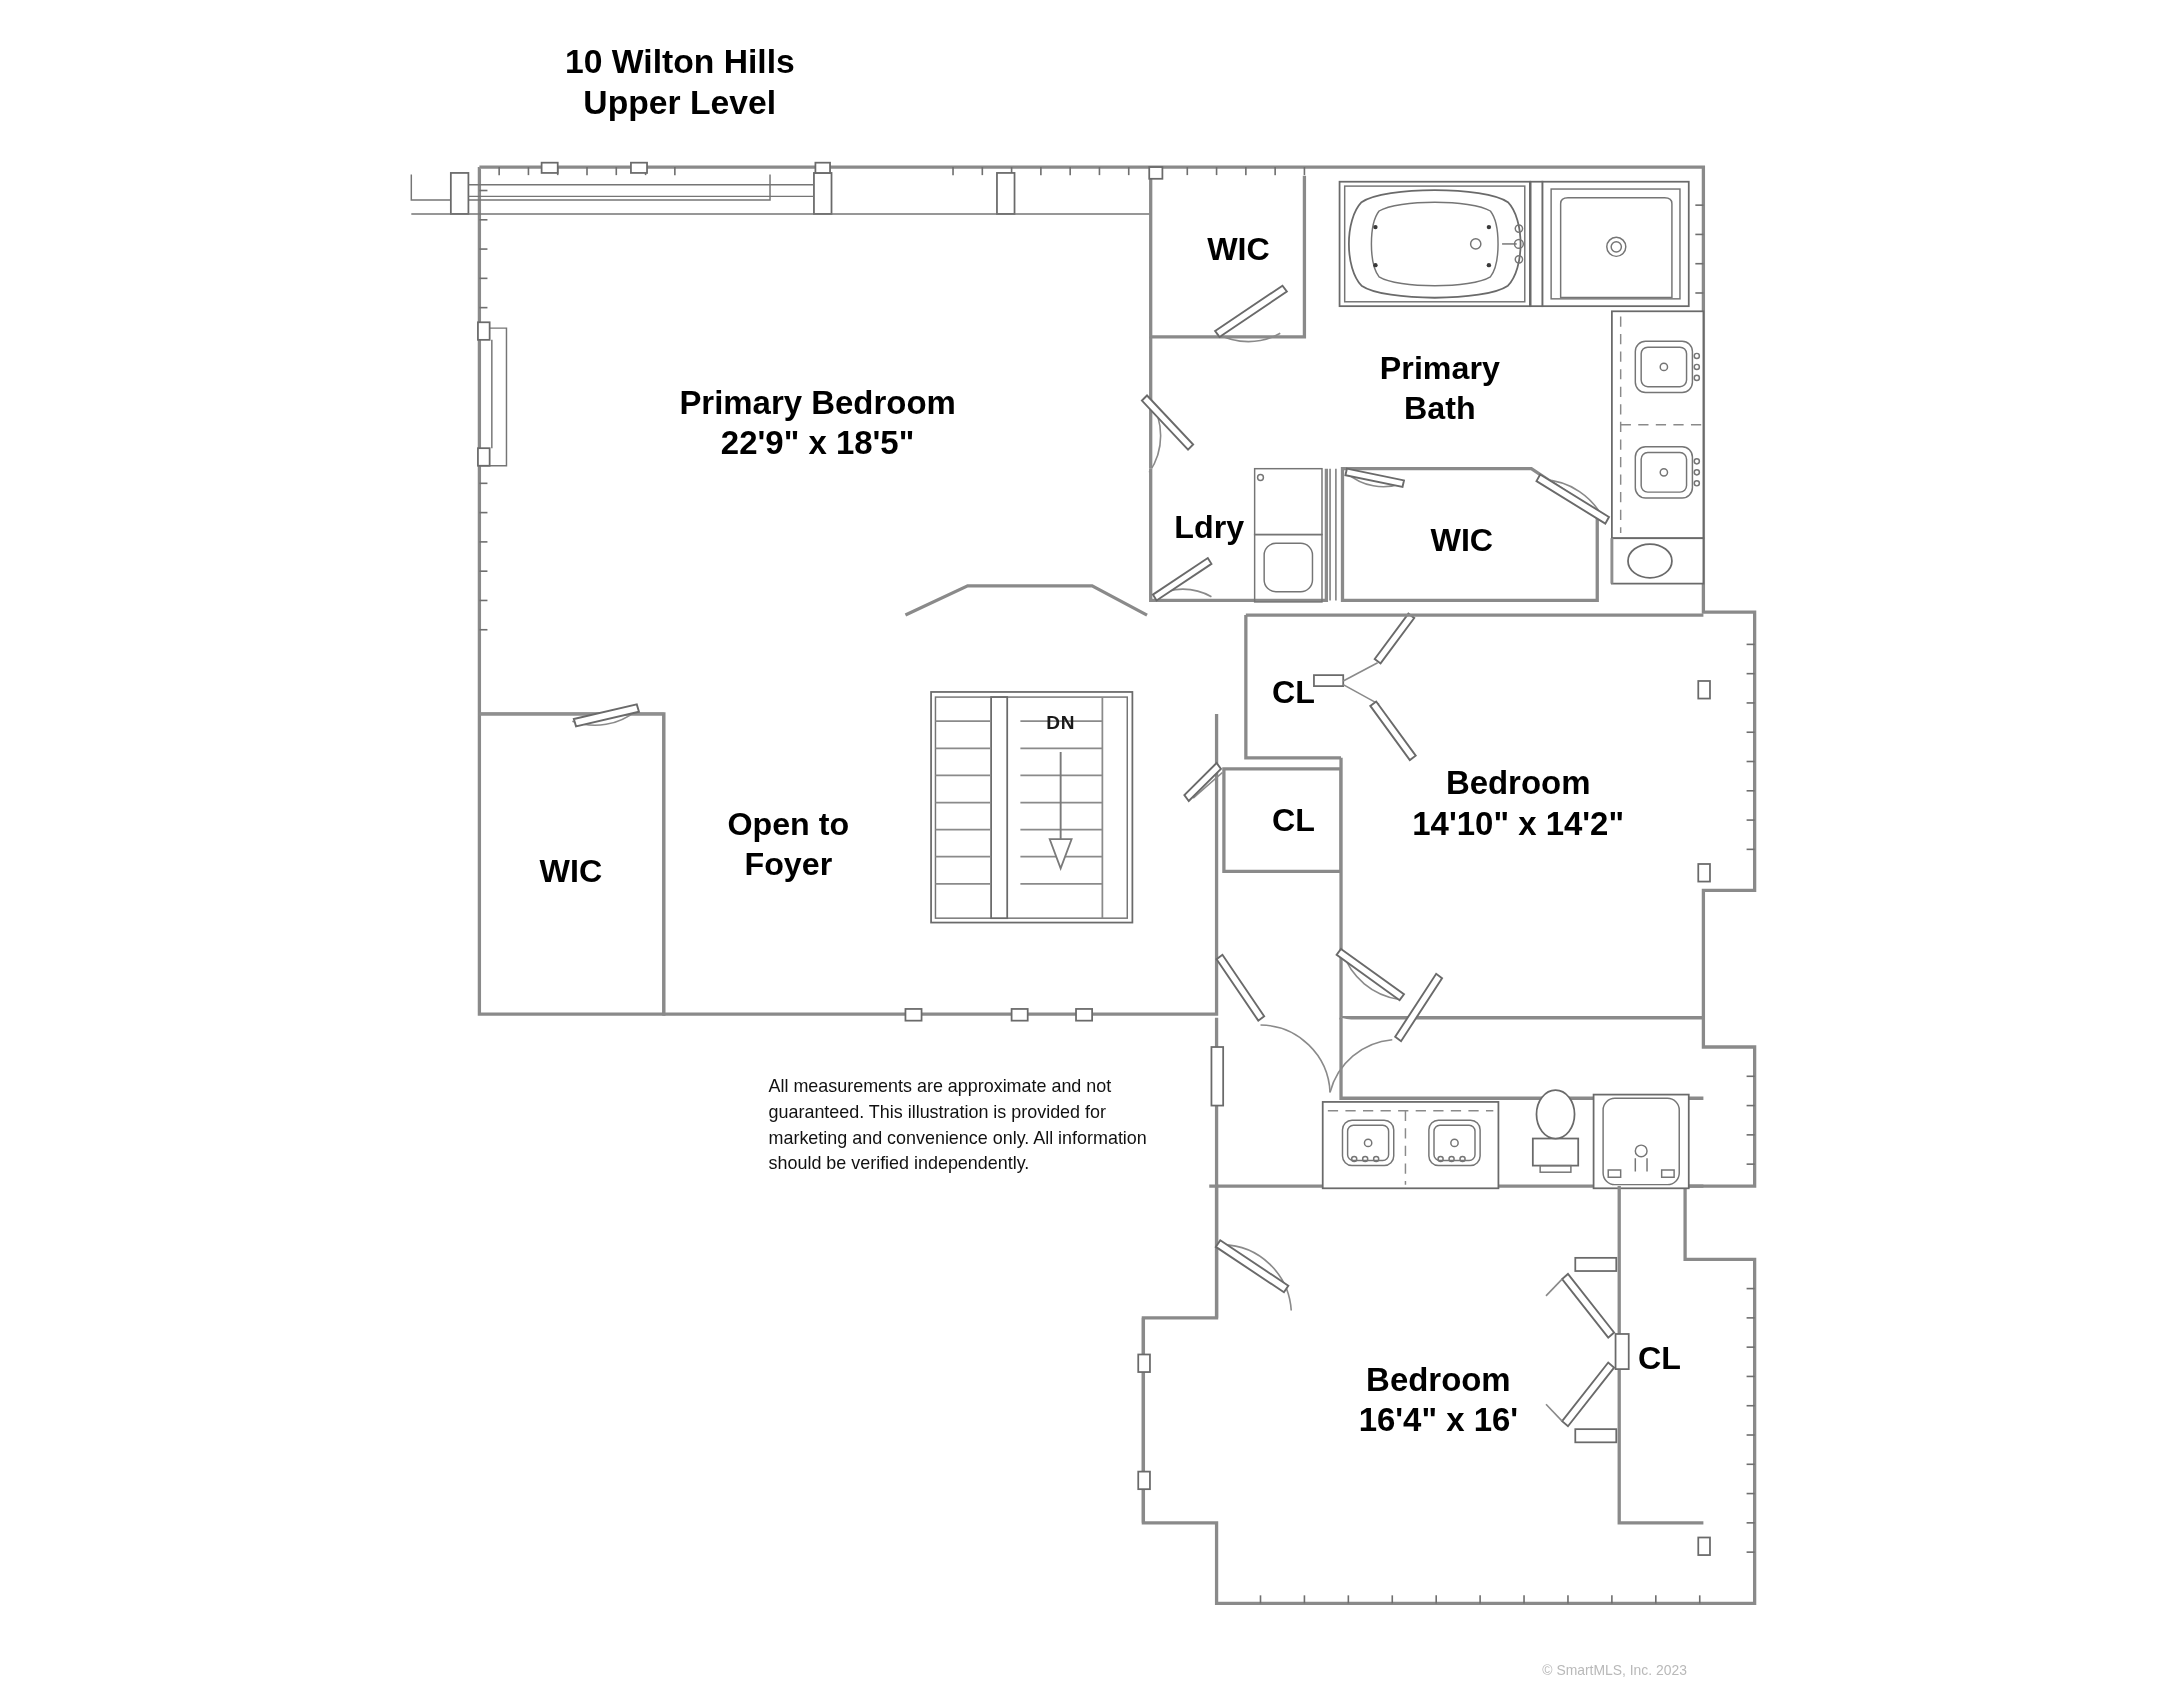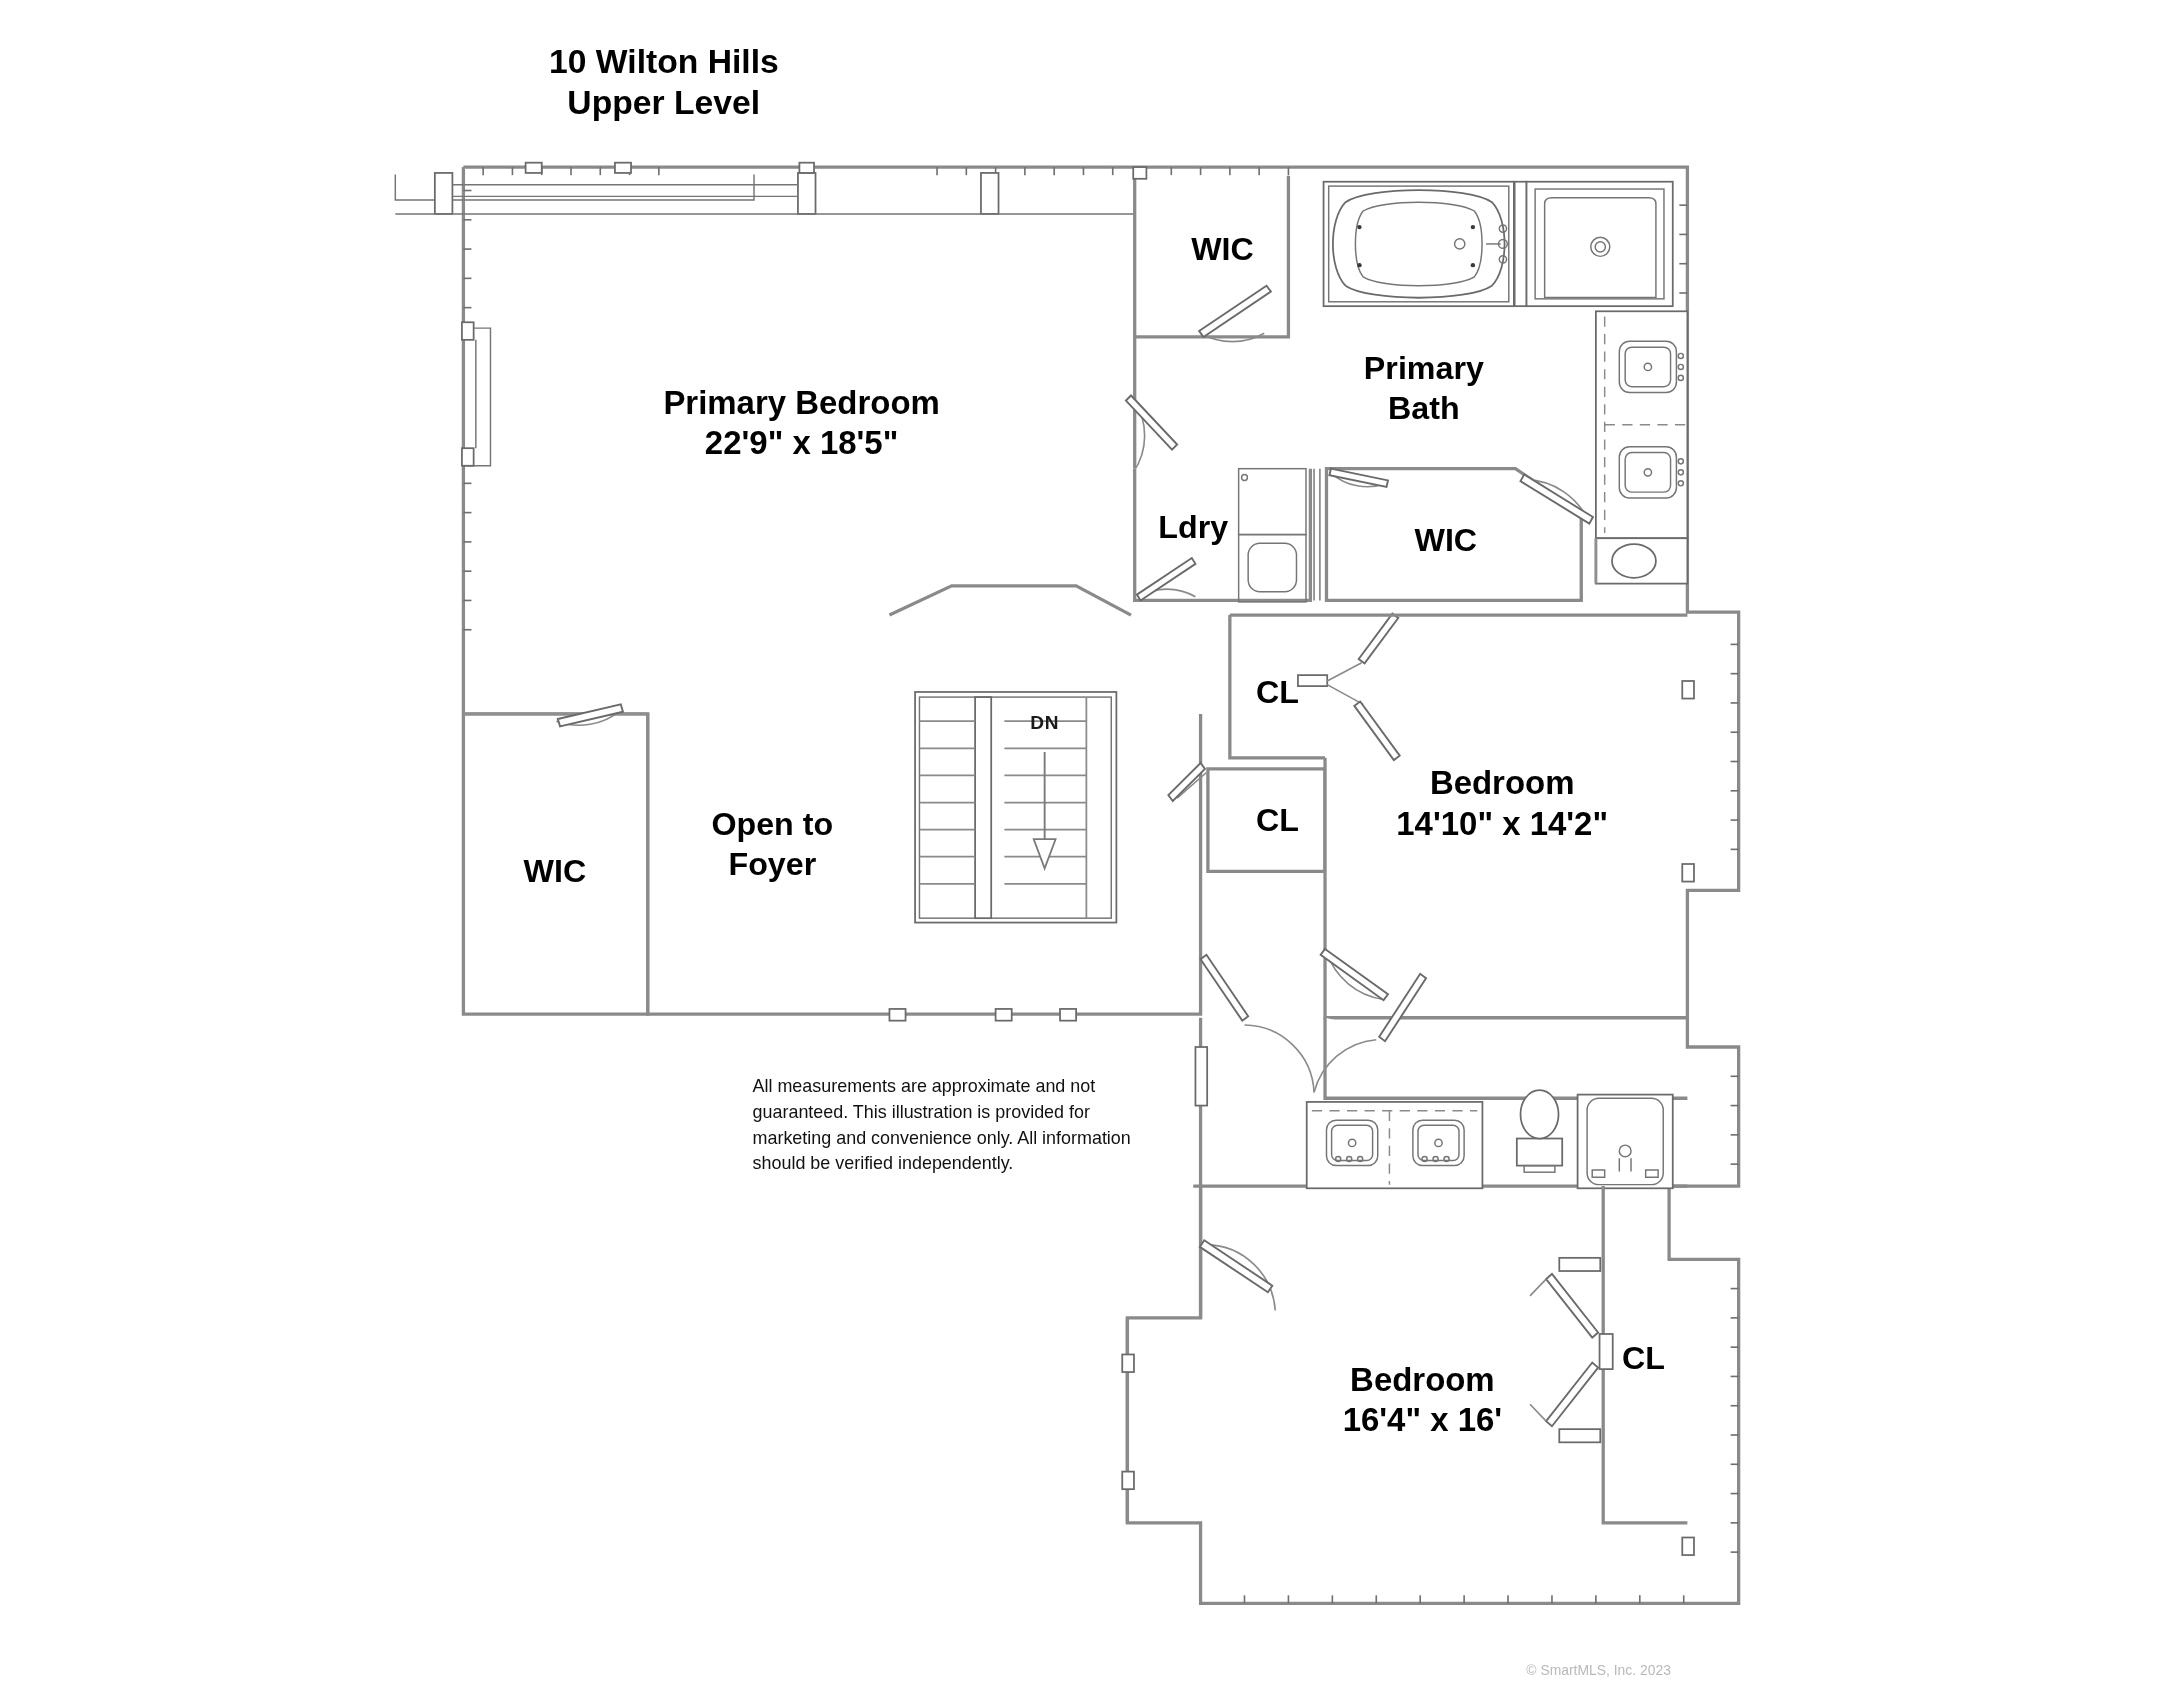--- a/index.html
+++ b/index.html
@@ -11,20 +11,21 @@
     width: 2183px;
     height: 1687px;
     font-family: "Liberation Sans", sans-serif;
     color: #000000;
     position: relative;
     overflow: hidden;
   }
   #plan-root {
     position: absolute;
     inset: 0;
+    margin-left: 16px;
   }
   svg.floorplan {
     display: block;
     width: 2183px;
     height: 1687px;
   }
   .wall-fill {
     fill: #ffffff;
     stroke: #8a8a8a;
     stroke-width: 4.5;

